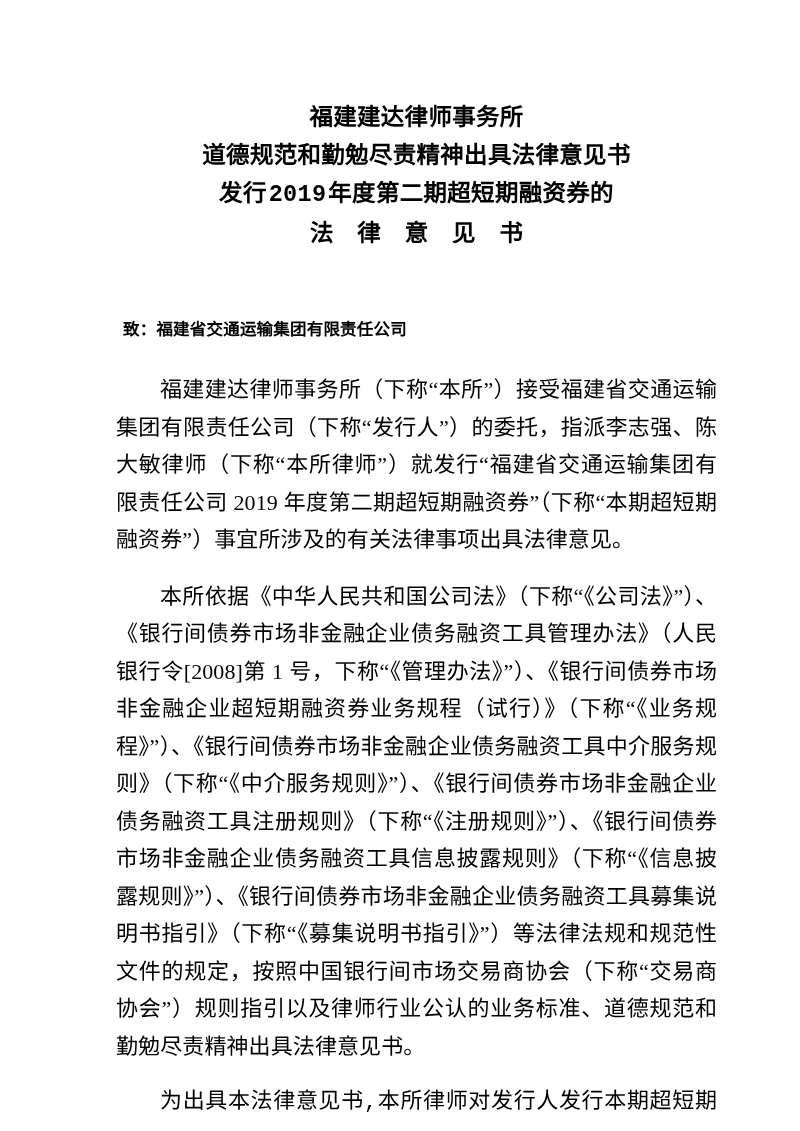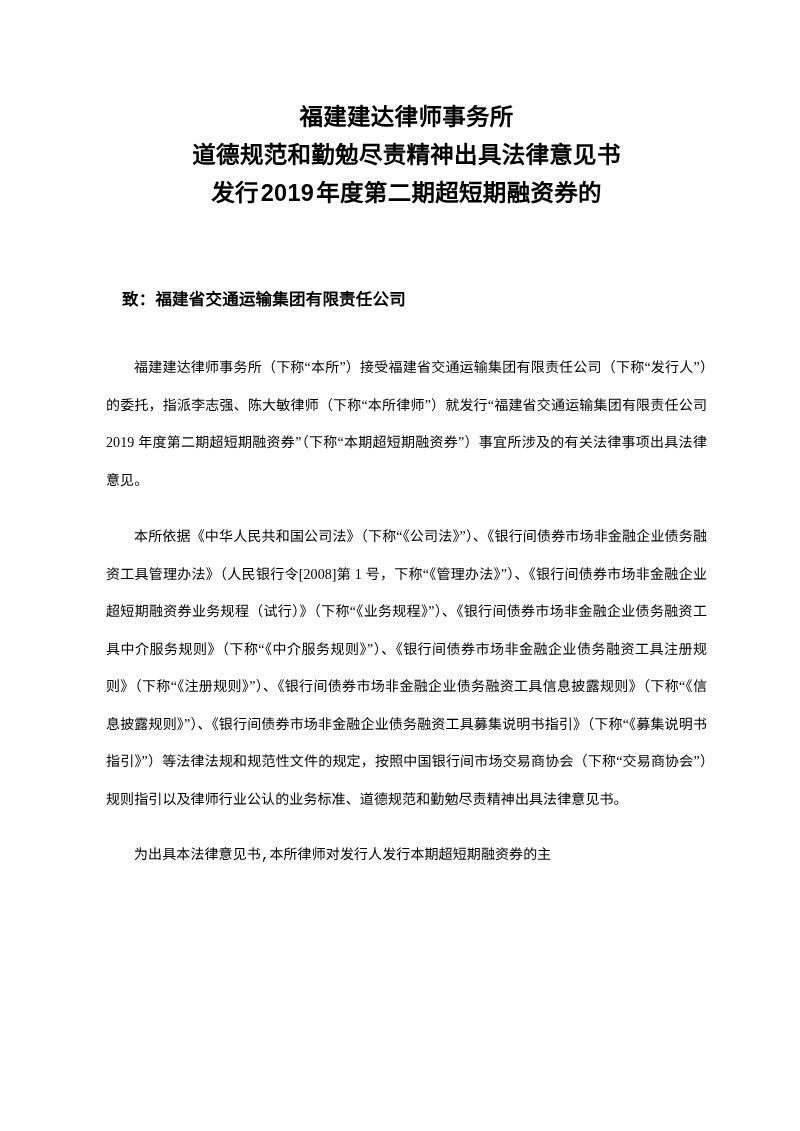--- a/index.html
+++ b/index.html
@@ -16,21 +16,21 @@
     background: #ffffff;
     margin: 0 auto;
     overflow: hidden;
     font-family: "Liberation Serif", "DejaVu Serif", serif;
     color: #000000;
     -webkit-font-smoothing: antialiased;
   }
 
   .content {
     position: absolute;
-    left: 106px;
+    left: 116px;
     top: 0;
     width: 601px;
   }
 
   
   .doc-title {
     margin: 0;
     padding-top: 98px;
     text-align: center;
     font-weight: bold;
@@ -40,39 +40,40 @@
   }
   .doc-title .tline {
     display: block;
     white-space: nowrap;
   }
   .doc-title .tline.spaced {
     letter-spacing: 9px;
     padding-left: 9px;
   }
   .doc-title .num {
-    font-family: Liberation Sans, sans-serif;
+    font-family: Liberation Mono, monospace;
     padding: 0 2px;
   }
 
   
   .salutation {
-    margin: 16px;
+    margin: 7px;
     padding-top: 59px;
     font-weight: bold;
     font-size: 16.5px;
     line-height: 26px;
     text-align: left;
     letter-spacing: 0.2px;
+    font-family: Liberation Mono, monospace;
   }
 
   
   .body-para {
     margin: 0;
-    font-size: 14px;
+    font-size: 22px;
     line-height: 37.5px;
     text-align: justify;
     text-justify: inter-ideograph;
     text-indent: 2em;
     letter-spacing: 0.1px;
     word-break: break-all;
   }
   .body-para.p1 { padding-top: 20px; }
   .body-para.p2 { padding-top: 19px; }
   .body-para.p3 { padding-top: 19px; }
@@ -87,20 +88,21 @@
 <body>
 
 <div class="page">
 
   <div class="content">
 
     <h1 class="doc-title">
       <span class="tline">福建建达律师事务所</span>
       <span class="tline">道德规范和勤勉尽责精神出具法律意见书</span>
       <span class="tline"><span>发行</span><span class="num">2019</span><span>年度第二期超短期融资券的</span></span>
+      <span class="tline spaced">法 律 意 见 书</span>
     </h1>
 
     <p class="salutation">致：福建省交通运输集团有限责任公司</p>
 
     <p class="body-para p1">福建建达律师事务所（下称“本所”）接受福建省交通运输集团有限责任公司（下称“发行人”）的委托，指派李志强、陈大敏律师（下称“本所律师”）就发行“福建省交通运输集团有限责任公司 2019 年度第二期超短期融资券”（下称“本期超短期融资券”）事宜所涉及的有关法律事项出具法律意见。</p>
 
     <p class="body-para p2">本所依据《中华人民共和国公司法》（下称“《公司法》”）、《银行间债券市场非金融企业债务融资工具管理办法》（人民银行令[2008]第 1 号，下称“《管理办法》”）、《银行间债券市场非金融企业超短期融资券业务规程（试行）》（下称“《业务规程》”）、《银行间债券市场非金融企业债务融资工具中介服务规则》（下称“《中介服务规则》”）、《银行间债券市场非金融企业债务融资工具注册规则》（下称“《注册规则》”）、《银行间债券市场非金融企业债务融资工具信息披露规则》（下称“《信息披露规则》”）、《银行间债券市场非金融企业债务融资工具募集说明书指引》（下称“《募集说明书指引》”）等法律法规和规范性文件的规定，按照中国银行间市场交易商协会（下称“交易商协会”）规则指引以及律师行业公认的业务标准、道德规范和勤勉尽责精神出具法律意见书。</p>
 
     <p class="body-para p3 last-clipped">为出具本法律意见书,本所律师对发行人发行本期超短期融资券的主</p>
 

